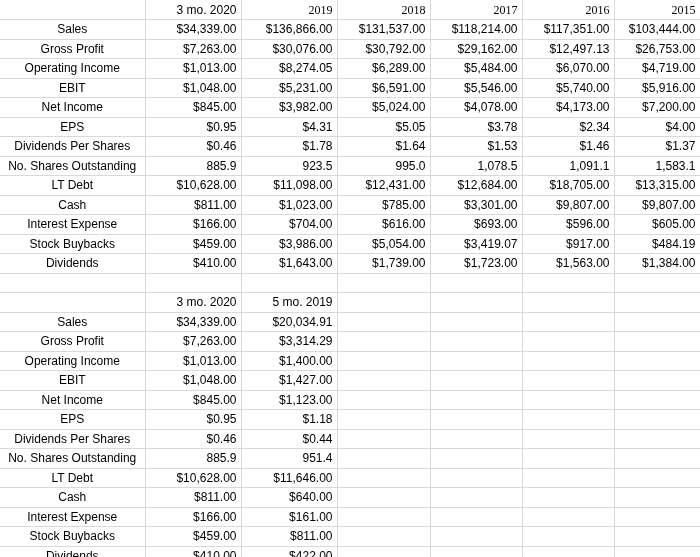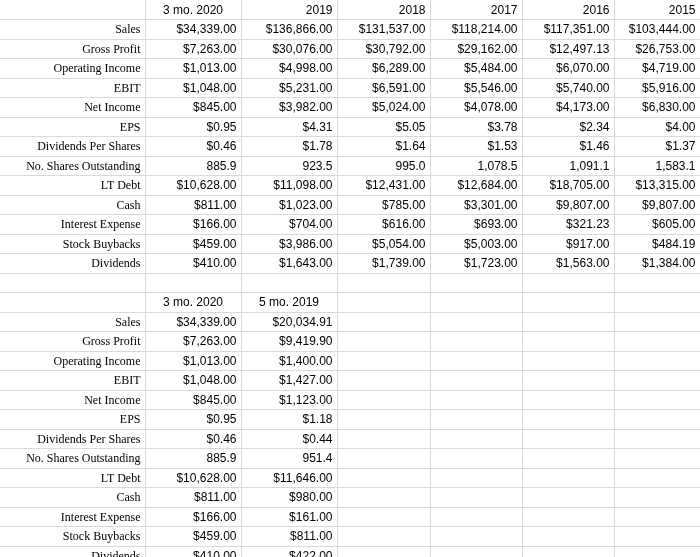--- a/index.html
+++ b/index.html
@@ -45,24 +45,24 @@
 
   
   col.c0 { width: 145px; }
   col.c1 { width: 96px; }
   col.c2 { width: 96px; }
   col.c3 { width: 93px; }
   col.c4 { width: 92px; }
   col.c5 { width: 92px; }
   col.c6 { width: 86px; }
 
-  td.label { text-align: right; font-family: Liberation Serif, serif; }
+  td.label { text-align: center; }
   td.num   { text-align: right; }
-  td.hdr   { text-align: right; }
-  td.hdr-left { text-align: center; }
+  td.hdr   { text-align: right; font-family: Liberation Serif, serif; }
+  td.hdr-left { text-align: right; }
   td.blank { }
 </style>
 </head>
 <body>
 
 <div class="sheet">
   <table class="grid">
     <colgroup>
       <col class="c0">
         <col class="c1">
@@ -96,21 +96,21 @@
           <td class="num">$7,263.00</td>
           <td class="num">$30,076.00</td>
           <td class="num">$30,792.00</td>
           <td class="num">$29,162.00</td>
           <td class="num">$12,497.13</td>
           <td class="num">$26,753.00</td>
         </tr>
         <tr>
           <td class="label">Operating Income</td>
           <td class="num">$1,013.00</td>
-          <td class="num">$4,998.00</td>
+          <td class="num">$8,274.05</td>
           <td class="num">$6,289.00</td>
           <td class="num">$5,484.00</td>
           <td class="num">$6,070.00</td>
           <td class="num">$4,719.00</td>
         </tr>
         <tr>
           <td class="label">EBIT</td>
           <td class="num">$1,048.00</td>
           <td class="num">$5,231.00</td>
           <td class="num">$6,591.00</td>
@@ -118,21 +118,21 @@
           <td class="num">$5,740.00</td>
           <td class="num">$5,916.00</td>
         </tr>
         <tr>
           <td class="label">Net Income</td>
           <td class="num">$845.00</td>
           <td class="num">$3,982.00</td>
           <td class="num">$5,024.00</td>
           <td class="num">$4,078.00</td>
           <td class="num">$4,173.00</td>
-          <td class="num">$6,830.00</td>
+          <td class="num">$7,200.00</td>
         </tr>
         <tr>
           <td class="label">EPS</td>
           <td class="num">$0.95</td>
           <td class="num">$4.31</td>
           <td class="num">$5.05</td>
           <td class="num">$3.78</td>
           <td class="num">$2.34</td>
           <td class="num">$4.00</td>
         </tr>
@@ -171,29 +171,29 @@
           <td class="num">$3,301.00</td>
           <td class="num">$9,807.00</td>
           <td class="num">$9,807.00</td>
         </tr>
         <tr>
           <td class="label">Interest Expense</td>
           <td class="num">$166.00</td>
           <td class="num">$704.00</td>
           <td class="num">$616.00</td>
           <td class="num">$693.00</td>
-          <td class="num">$321.23</td>
+          <td class="num">$596.00</td>
           <td class="num">$605.00</td>
         </tr>
         <tr>
           <td class="label">Stock Buybacks</td>
           <td class="num">$459.00</td>
           <td class="num">$3,986.00</td>
           <td class="num">$5,054.00</td>
-          <td class="num">$5,003.00</td>
+          <td class="num">$3,419.07</td>
           <td class="num">$917.00</td>
           <td class="num">$484.19</td>
         </tr>
         <tr>
           <td class="label">Dividends</td>
           <td class="num">$410.00</td>
           <td class="num">$1,643.00</td>
           <td class="num">$1,739.00</td>
           <td class="num">$1,723.00</td>
           <td class="num">$1,563.00</td>
@@ -222,21 +222,21 @@
           <td class="num">$34,339.00</td>
           <td class="num">$20,034.91</td>
           <td class="num"></td>
           <td class="num"></td>
           <td class="num"></td>
           <td class="num"></td>
         </tr>
         <tr>
           <td class="label">Gross Profit</td>
           <td class="num">$7,263.00</td>
-          <td class="num">$9,419.90</td>
+          <td class="num">$3,314.29</td>
           <td class="num"></td>
           <td class="num"></td>
           <td class="num"></td>
           <td class="num"></td>
         </tr>
         <tr>
           <td class="label">Operating Income</td>
           <td class="num">$1,013.00</td>
           <td class="num">$1,400.00</td>
           <td class="num"></td>
@@ -294,21 +294,21 @@
           <td class="num">$10,628.00</td>
           <td class="num">$11,646.00</td>
           <td class="num"></td>
           <td class="num"></td>
           <td class="num"></td>
           <td class="num"></td>
         </tr>
         <tr>
           <td class="label">Cash</td>
           <td class="num">$811.00</td>
-          <td class="num">$980.00</td>
+          <td class="num">$640.00</td>
           <td class="num"></td>
           <td class="num"></td>
           <td class="num"></td>
           <td class="num"></td>
         </tr>
         <tr>
           <td class="label">Interest Expense</td>
           <td class="num">$166.00</td>
           <td class="num">$161.00</td>
           <td class="num"></td>

